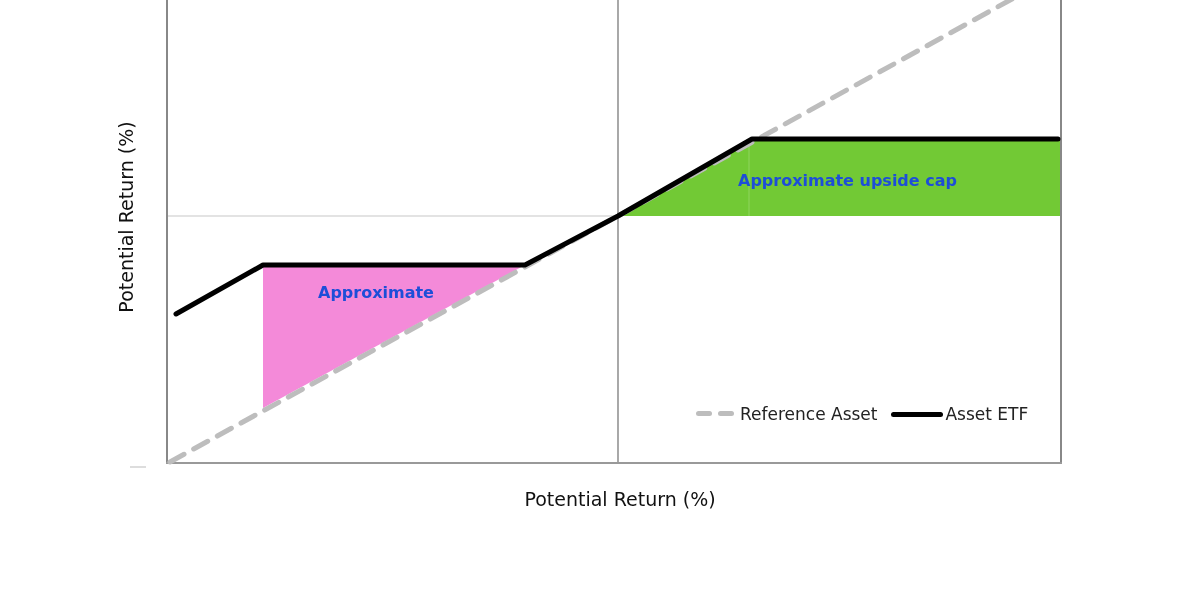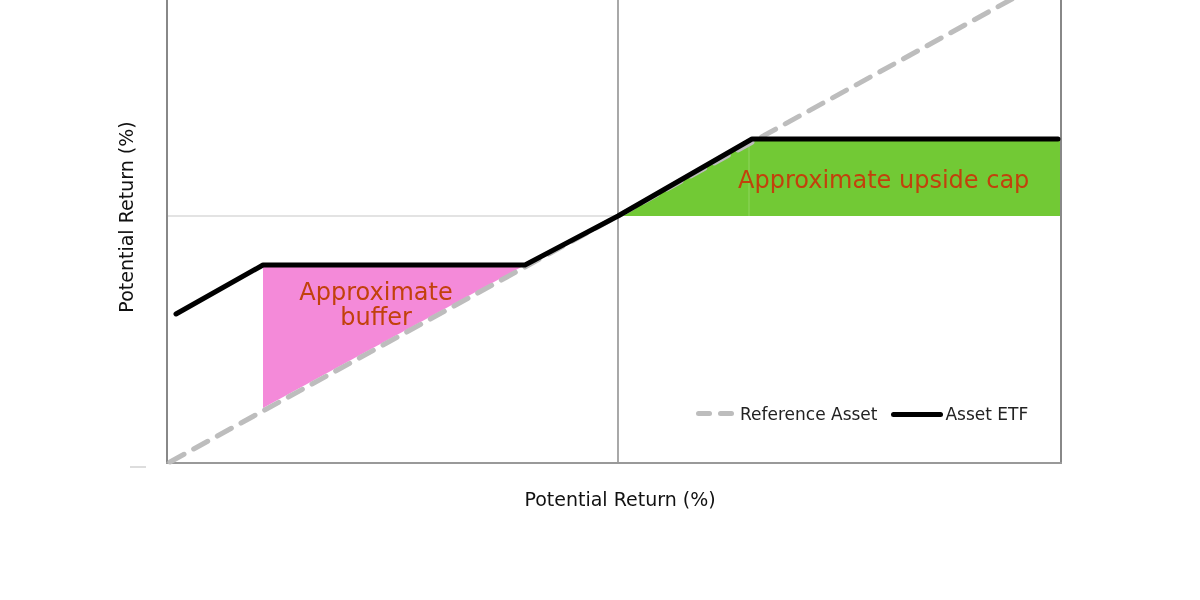--- a/index.html
+++ b/index.html
@@ -1,20 +1,20 @@
 <!DOCTYPE html>
 <html><head>
 <meta charset="utf-8">
 <style>
   html, body { margin: 0; padding: 0; background: #ffffff; }
   body { width: 1200px; height: 600px; overflow: hidden; position: relative; font-family: "DejaVu Sans", sans-serif; }
   #chart { position: absolute; left: 0; top: 0; width: 1200px; height: 600px; }
   .xlabel { position: absolute; left: 0; width: 1240px; top: 488px; text-align: center; font-size: 19px; color: #111; }
   .ylabel { position: absolute; left: 126px; top: 217px; transform: translate(-50%, -50%) rotate(-90deg); font-size: 19px; color: #111; white-space: nowrap; }
-  .ann { position: absolute; font-weight: normal; color: #c2410c; font-size: 24px; text-align: center; line-height: 25px; }
+  .ann { position: absolute; font-weight: bold; color: #1d4ed8; font-size: 16px; text-align: center; line-height: 25px; }
   .ann-cap { left: 738px; top: 168px; }
   .ann-buffer { left: 291px; top: 280px; width: 170px; }
   .legend { position: absolute; left: 696px; top: 404px; display: flex; align-items: flex-end; font-size: 17px; color: #222; }
   .legend .item { display: flex; align-items: center; }
   .legend .dash-swatch { width: 40px; height: 6px; display: flex; gap: 6px; margin-right: 4px; }
   .legend .dash-swatch span { display: block; width: 16px; height: 5px; border-radius: 3px; background: #bdbdbd; }
   .legend .solid-swatch { width: 52px; height: 5px; border-radius: 3px; background: #000; margin-left: 14px; margin-right: 2px; }
 </style>
 </head>
 <body>
@@ -37,21 +37,20 @@
 
   <polyline points="176,314 263,265 525,265 618,216 752,139 1058,139" fill="none" stroke="#000" stroke-width="5" stroke-linejoin="round" stroke-linecap="round"></polyline>
 </svg>
 
 <div class="ylabel">Potential Return (%)</div>
 <div class="xlabel">Potential Return (%)</div>
 
 <div class="ann ann-cap">Approximate upside cap</div>
 <div class="ann ann-buffer">
   <div>Approximate</div>
-  <div>buffer</div>
 </div>
 
 <div class="legend">
   <div class="item">
     <div class="dash-swatch">
         <span></span>
         <span></span>
       </div>
     <span>Reference Asset</span>
   </div>

